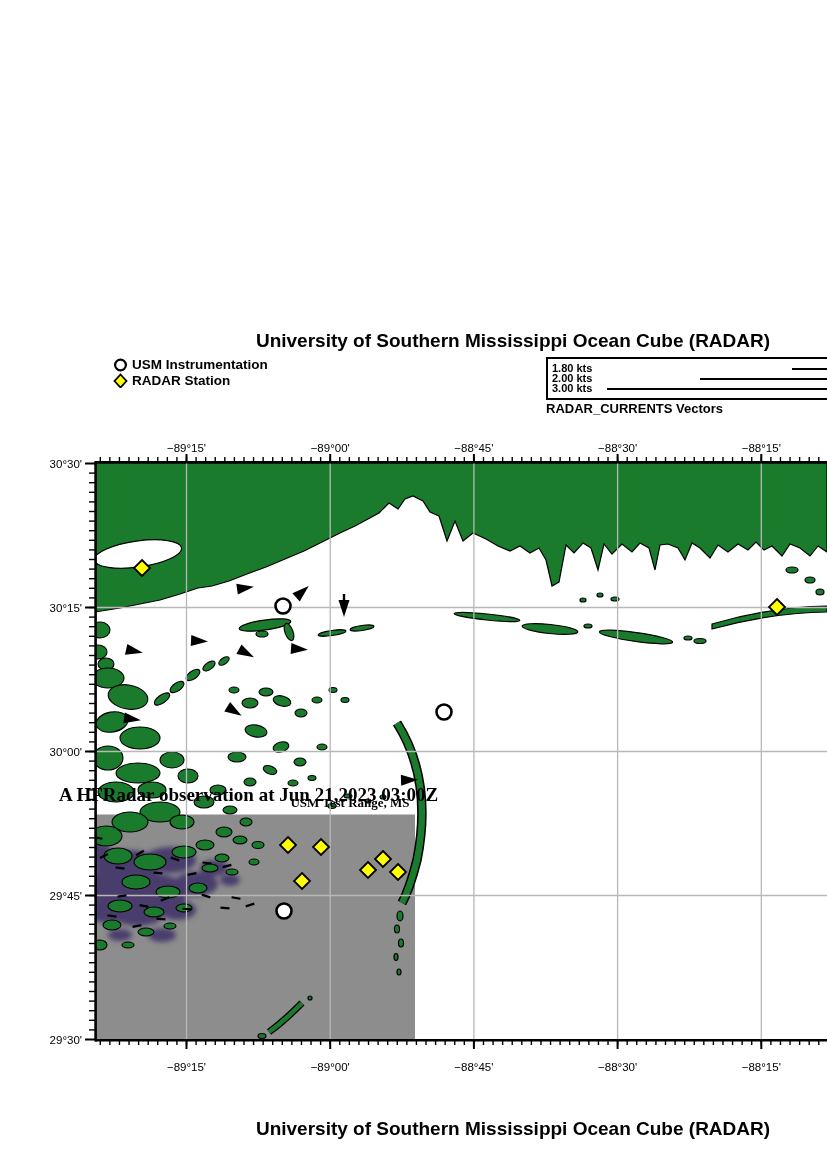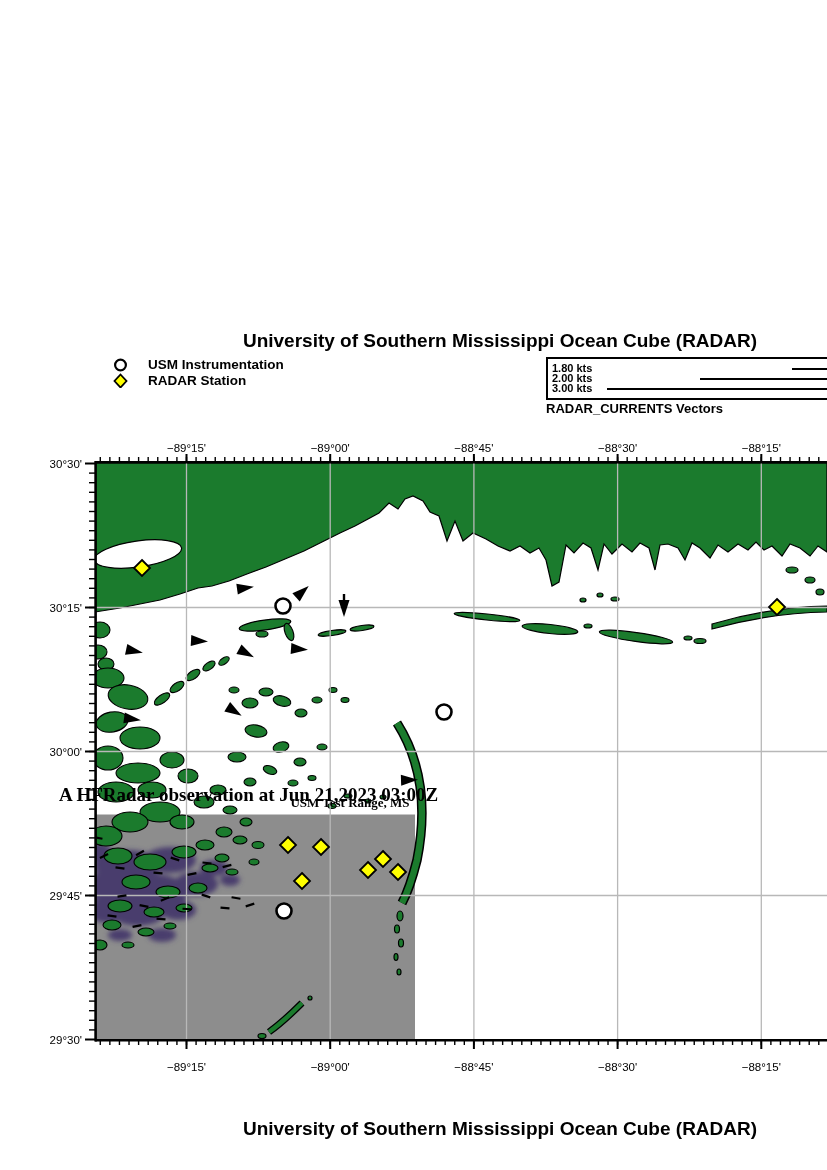--- a/index.html
+++ b/index.html
@@ -1,20 +1,20 @@
 <!DOCTYPE html>
 <html><head>
 <meta charset="utf-8">
 <style>
   html,body{margin:0;padding:0;background:#fff;}
   .canvas{position:relative;width:827px;height:1170px;background:#ffffff;overflow:hidden;
           font-family:"Liberation Sans",sans-serif;color:#000;}
   .abs{position:absolute;}
-  .title{font-weight:bold;font-size:19px;white-space:nowrap;transform:translateX(-50%);}
-  .legend-item{position:absolute;display:flex;align-items:center;gap:20px;height:16px;}
+  .title{font-weight:bold;font-size:19px;white-space:nowrap;transform:translateX(-50%);margin-left:13px;}
+  .legend-item{position:absolute;display:flex;align-items:center;gap:4px;height:16px;}
   .legend-label{font-weight:bold;font-size:13.5px;white-space:nowrap;}
   .kts-label{position:absolute;font-weight:bold;font-size:11px;white-space:nowrap;}
   .scale-caption{position:absolute;font-weight:bold;font-size:13px;white-space:nowrap;}
   .annotation-main{position:absolute;font-family:"Liberation Serif",serif;font-weight:bold;
                    font-size:19px;white-space:nowrap;}
   .annotation-sub{position:absolute;font-family:Liberation Serif, serif;font-weight:bold;
                   font-size:13px;white-space:nowrap;transform:translateX(-50%);}
   svg text{font-family:"Liberation Sans",sans-serif;}
 </style>
 </head>

